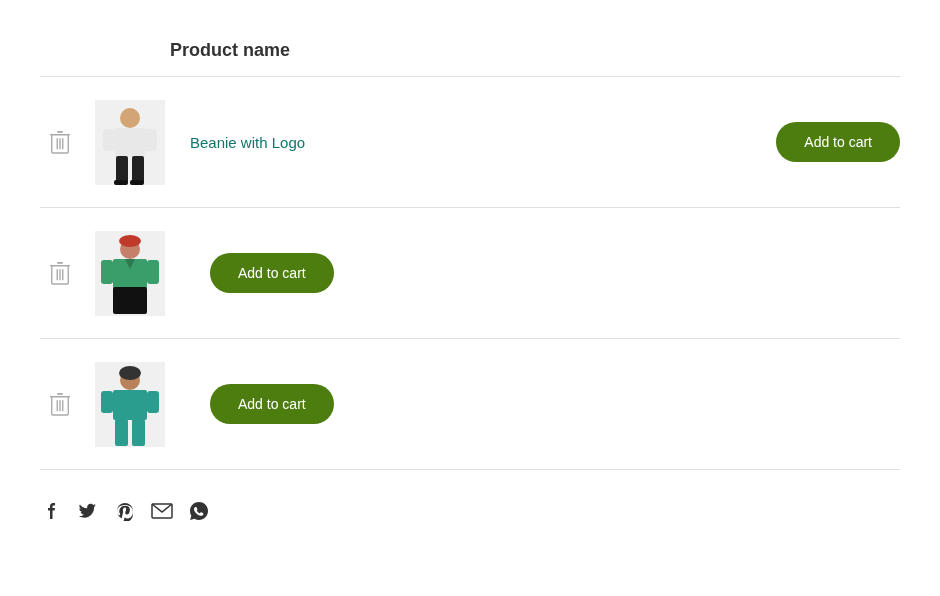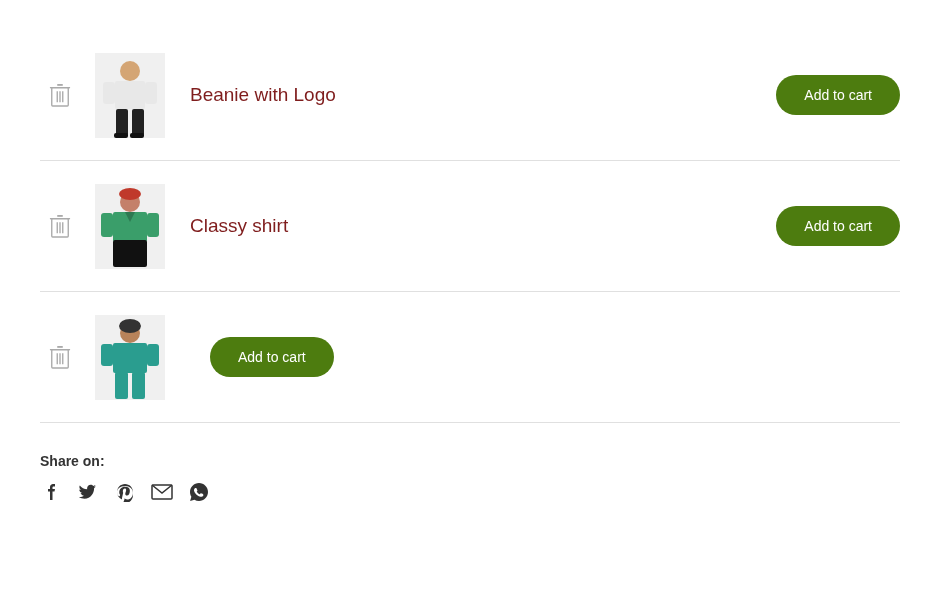--- a/index.html
+++ b/index.html
@@ -57,22 +57,22 @@
       margin: 0 20px 0 10px;
       flex-shrink: 0;
       display: flex;
       align-items: center;
       justify-content: center;
       overflow: hidden;
     }
 
     .product-name {
       flex: 1;
-      font-size: 19px;
-      color: #7f1d1d;
+      font-size: 15px;
+      color: #0f766e;
     }
 
     .add-to-cart-btn {
       background-color: #4d7c0f;
       color: #fff;
       border: none;
       border-radius: 25px;
       padding: 12px 28px;
       font-size: 14px;
       cursor: pointer;
@@ -114,20 +114,23 @@
     .person-svg {
       width: 70px;
       height: 85px;
     }
   </style>
 </head>
 <body>
 
 <div class="container">
 
+  <div class="table-header">
+    <h2>Product name</h2>
+  </div>
 
   <div class="product-row">
     <div class="delete-icon-wrap">
       <svg class="trash-icon" viewBox="0 0 24 28" fill="none" stroke="#aaa" stroke-width="1.5">
         <rect x="3" y="6" width="18" height="20" rx="1" stroke="#aaa" fill="none"></rect>
         <line x1="1" y1="6" x2="23" y2="6" stroke="#aaa"></line>
         <line x1="9" y1="3" x2="15" y2="3" stroke="#aaa" stroke-width="2"></line>
         <line x1="9" y1="10" x2="9" y2="22" stroke="#aaa"></line>
         <line x1="12" y1="10" x2="12" y2="22" stroke="#aaa"></line>
         <line x1="15" y1="10" x2="15" y2="22" stroke="#aaa"></line>
@@ -177,21 +180,20 @@
         <rect x="18" y="28" width="34" height="30" fill="#3a9e6a" rx="2"></rect>
 
         <polygon points="30,28 40,28 35,38" fill="#2d7a52"></polygon>
 
         <rect x="6" y="29" width="12" height="24" fill="#3a9e6a" rx="3"></rect>
         <rect x="52" y="29" width="12" height="24" fill="#3a9e6a" rx="3"></rect>
 
         <rect x="18" y="56" width="34" height="27" fill="#111" rx="2"></rect>
       </svg>
     </div>
-    <div class="product-name">Classy shirt</div>
     <button class="add-to-cart-btn">Add to cart</button>
   </div>
 
   <div class="product-row">
     <div class="delete-icon-wrap">
       <svg class="trash-icon" viewBox="0 0 24 28" fill="none" stroke="#aaa" stroke-width="1.5">
         <rect x="3" y="6" width="18" height="20" rx="1" stroke="#aaa" fill="none"></rect>
         <line x1="1" y1="6" x2="23" y2="6" stroke="#aaa"></line>
         <line x1="9" y1="3" x2="15" y2="3" stroke="#aaa" stroke-width="2"></line>
         <line x1="9" y1="10" x2="9" y2="22" stroke="#aaa"></line>
@@ -213,21 +215,20 @@
         <rect x="52" y="29" width="12" height="22" fill="#2a9d8f" rx="3"></rect>
 
         <rect x="20" y="57" width="13" height="27" fill="#2a9d8f" rx="2"></rect>
         <rect x="37" y="57" width="13" height="27" fill="#2a9d8f" rx="2"></rect>
       </svg>
     </div>
     <button class="add-to-cart-btn">Add to cart</button>
   </div>
 
   <div class="share-section">
-    <div class="share-label">Share on:</div>
     <div class="share-icons">
 
       <div class="share-icon">
         <svg width="20" height="20" viewBox="0 0 20 20" fill="none" xmlns="http://www.w3.org/2000/svg">
           <path d="M11.5 7V5.5C11.5 4.95 11.95 4.5 12.5 4.5H14V2H12C10.34 2 9 3.34 9 5V7H7V9.5H9V18H11.5V9.5H13.5L14 7H11.5Z" fill="#333"></path>
         </svg>
       </div>
 
       <div class="share-icon">
         <svg width="20" height="20" viewBox="0 0 20 20" fill="none" xmlns="http://www.w3.org/2000/svg">

